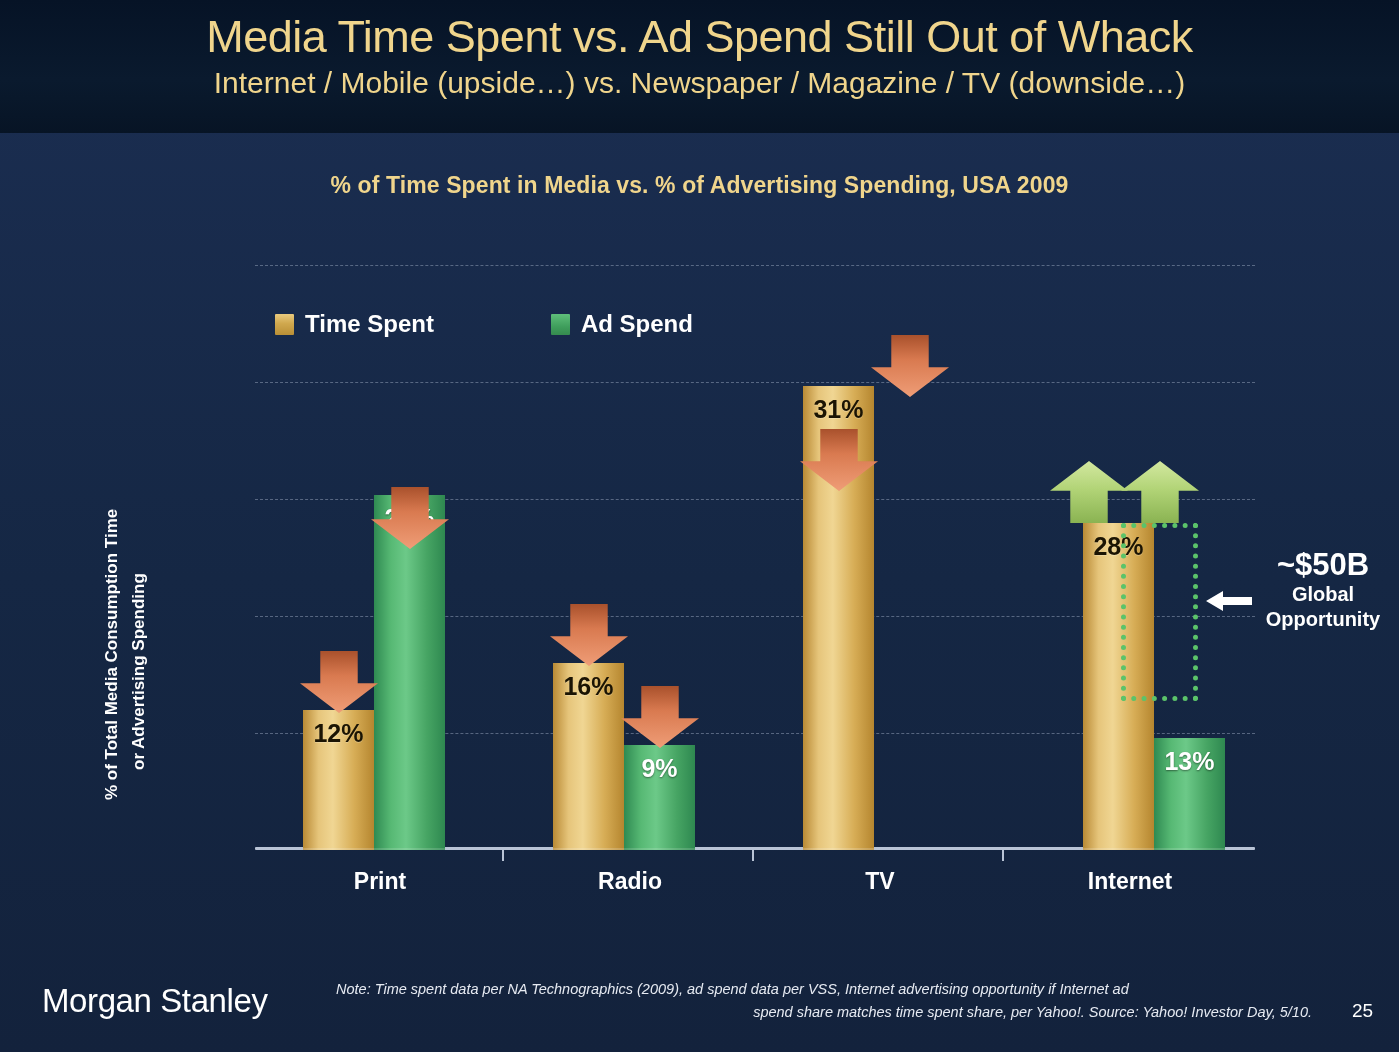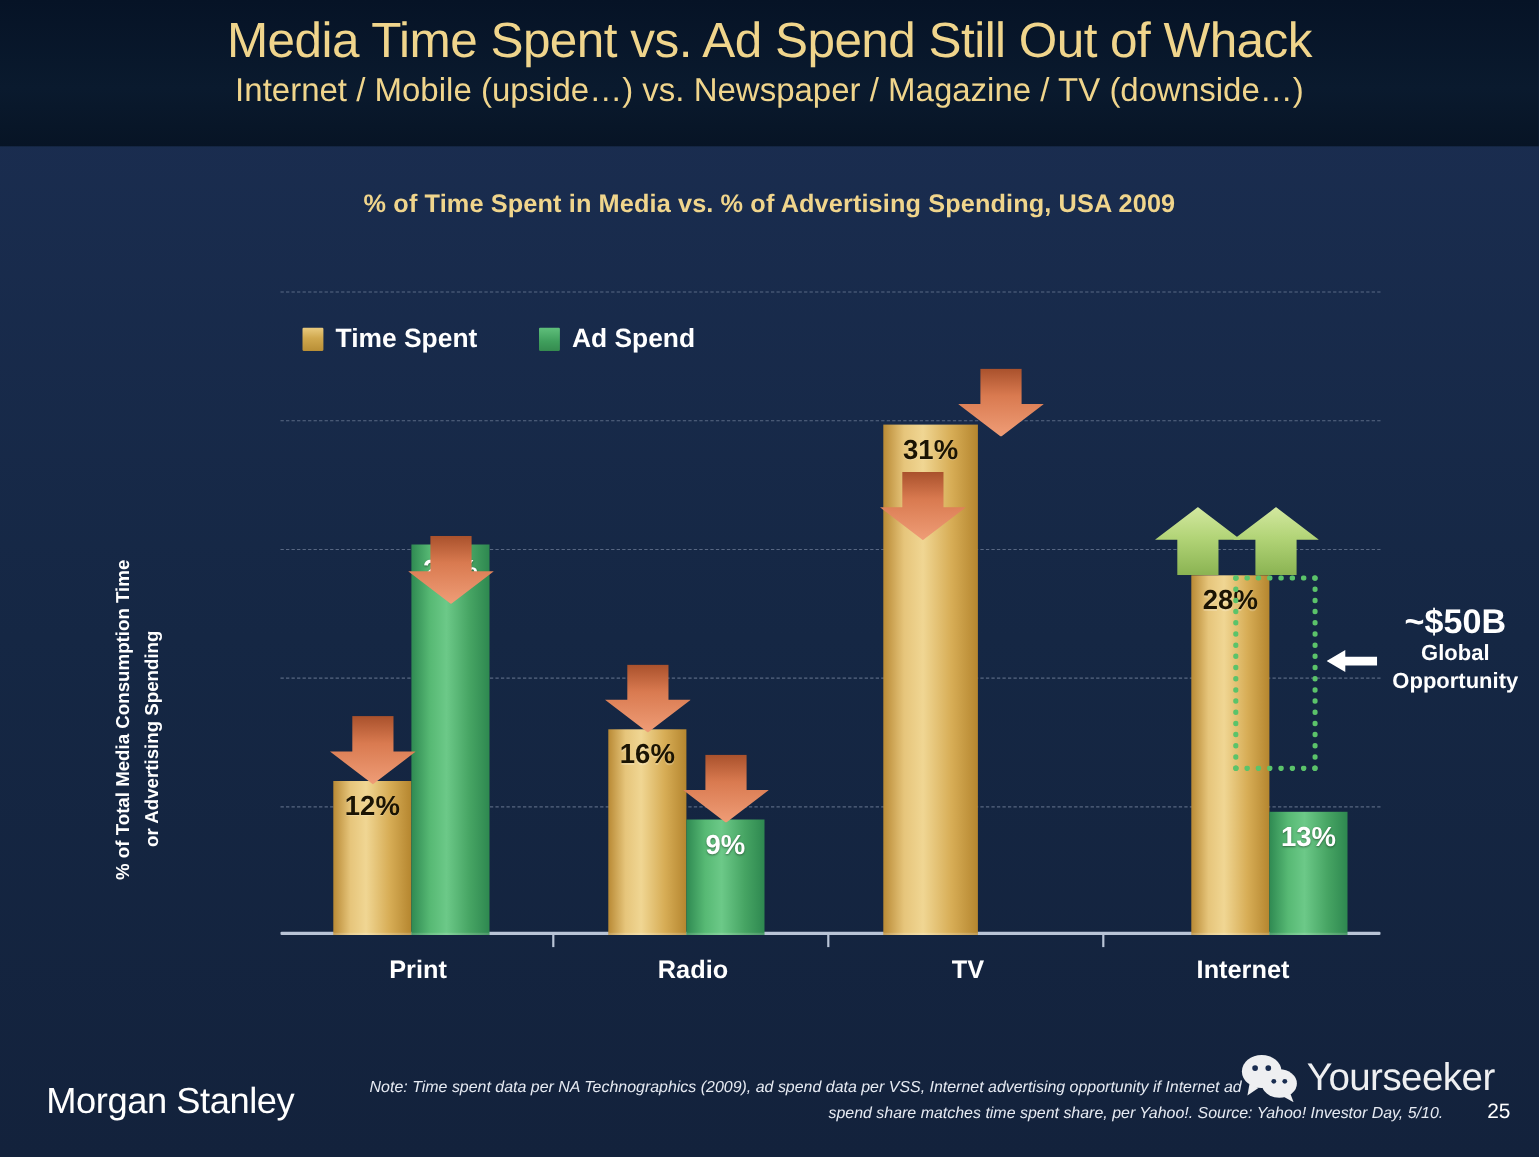--- a/index.html
+++ b/index.html
@@ -36,21 +36,21 @@
 
   
   .plot{position:absolute;left:255px;top:265px;width:1000px;height:585px;}
   .gridline{position:absolute;left:0;width:1000px;height:0;
     border-top:1px dashed #8e9cb4;opacity:.55;}
   .baseline{position:absolute;left:0;bottom:0;width:1000px;height:3px;
     background:#b9c4d6;border-radius:1px;}
   .axis-tick{position:absolute;bottom:-11px;width:2px;height:11px;background:#b9c4d6;}
 
   
-  .legend{position:absolute;left:275px;top:294px;display:flex;align-items:center;gap:56px;}
+  .legend{position:absolute;left:275px;top:310px;display:flex;align-items:center;gap:117px;}
   .lg-item{display:flex;align-items:center;gap:11px;}
   .lg-sw{width:19px;height:21px;border-radius:1px;display:block;}
   .lg-sw.gold{background:linear-gradient(180deg,#e9ca7e 0%,#d0a84e 45%,#b98f36 100%);}
   .lg-sw.green{background:linear-gradient(180deg,#5fbf7b 0%,#3f9e5c 60%,#358b4f 100%);}
   .lg-txt{color:#ffffff;font-size:24px;font-weight:bold;}
 
   
   .group{position:absolute;bottom:0;display:flex;align-items:flex-end;}
   .bar{position:relative;width:71px;}
   .bar.gold{background:linear-gradient(90deg,#b98a35 0%,#e6c57b 22%,#f0d693 42%,#d7ad56 72%,#b5862f 100%);
@@ -149,21 +149,21 @@
         <span class="bar-val">16%</span>
       </div>
       <div class="bar green" style="height:105px;">
         <span class="bar-val">9%</span>
       </div>
     </div>
     <div class="arrow-down" style="left:295px;top:339px;"></div>
     <div class="arrow-down" style="left:366px;top:421px;"></div>
 
     <div class="group" style="left:548px;">
-      <div class="bar gold" style="height:464px;padding-left:15px;">
+      <div class="bar gold" style="height:464px;">
         <span class="bar-val">31%</span>
       </div>
     </div>
     <div class="arrow-down" style="left:545px;top:164px;"></div>
     <div class="arrow-down" style="left:616px;top:70px;"></div>
 
     <div class="group" style="left:828px;">
       <div class="bar gold" style="height:327px;">
         <span class="bar-val">28%</span>
       </div>
@@ -202,27 +202,14 @@
   <div class="xlabel" style="left:755px;width:250px;">TV</div>
   <div class="xlabel" style="left:1005px;width:250px;">Internet</div>
 
   <div class="ms-logo">Morgan Stanley</div>
   <div class="note">
     <span class="l1">Note: Time spent data per NA Technographics (2009), ad spend data per VSS, Internet advertising opportunity if Internet ad</span>
     <span class="l2">spend share matches time spent share, per Yahoo!. Source: Yahoo! Investor Day, 5/10.</span>
   </div>
   <div class="page-num">25</div>
 
-  <div class="watermark">
-    <svg width="54" height="44" viewBox="0 0 54 44">
-      <ellipse cx="19" cy="16" rx="18" ry="15" fill="#ffffff"></ellipse>
-      <path d="M8 27 L6 38 L16 31 Z" fill="#ffffff"></path>
-      <circle cx="13" cy="13" r="2.6" fill="#1b2e52"></circle>
-      <circle cx="25" cy="13" r="2.6" fill="#1b2e52"></circle>
-      <ellipse cx="35" cy="27" rx="16" ry="13" fill="#ffffff"></ellipse>
-      <path d="M45 36 L48 44 L39 39 Z" fill="#ffffff"></path>
-      <circle cx="30" cy="25" r="2.2" fill="#1b2e52"></circle>
-      <circle cx="40" cy="25" r="2.2" fill="#1b2e52"></circle>
-    </svg>
-    <span class="wm-text">Yourseeker</span>
-  </div>
 
 </div>
 
 </body></html>

